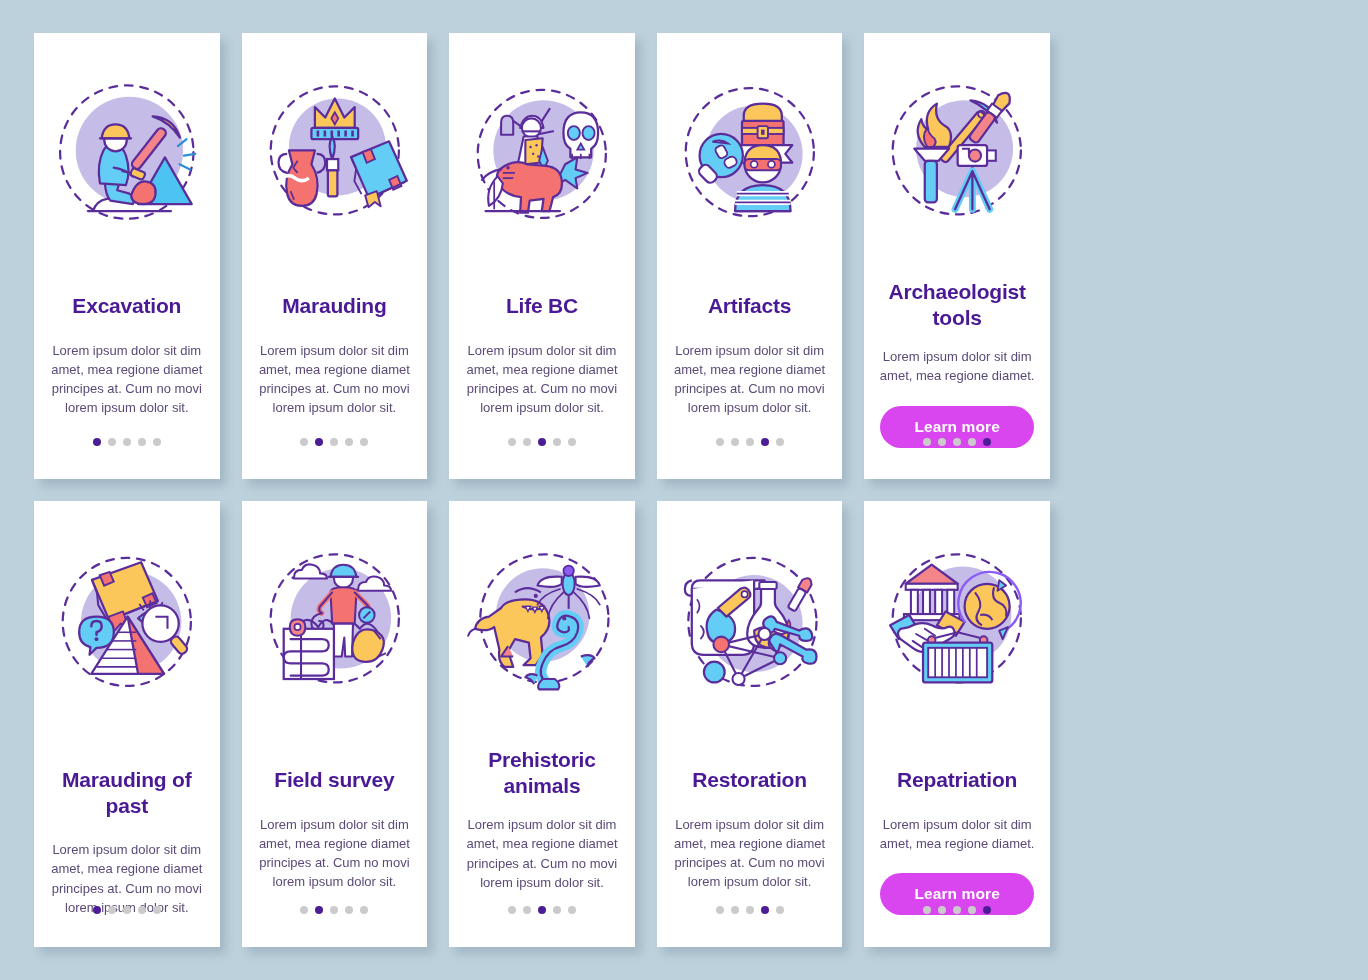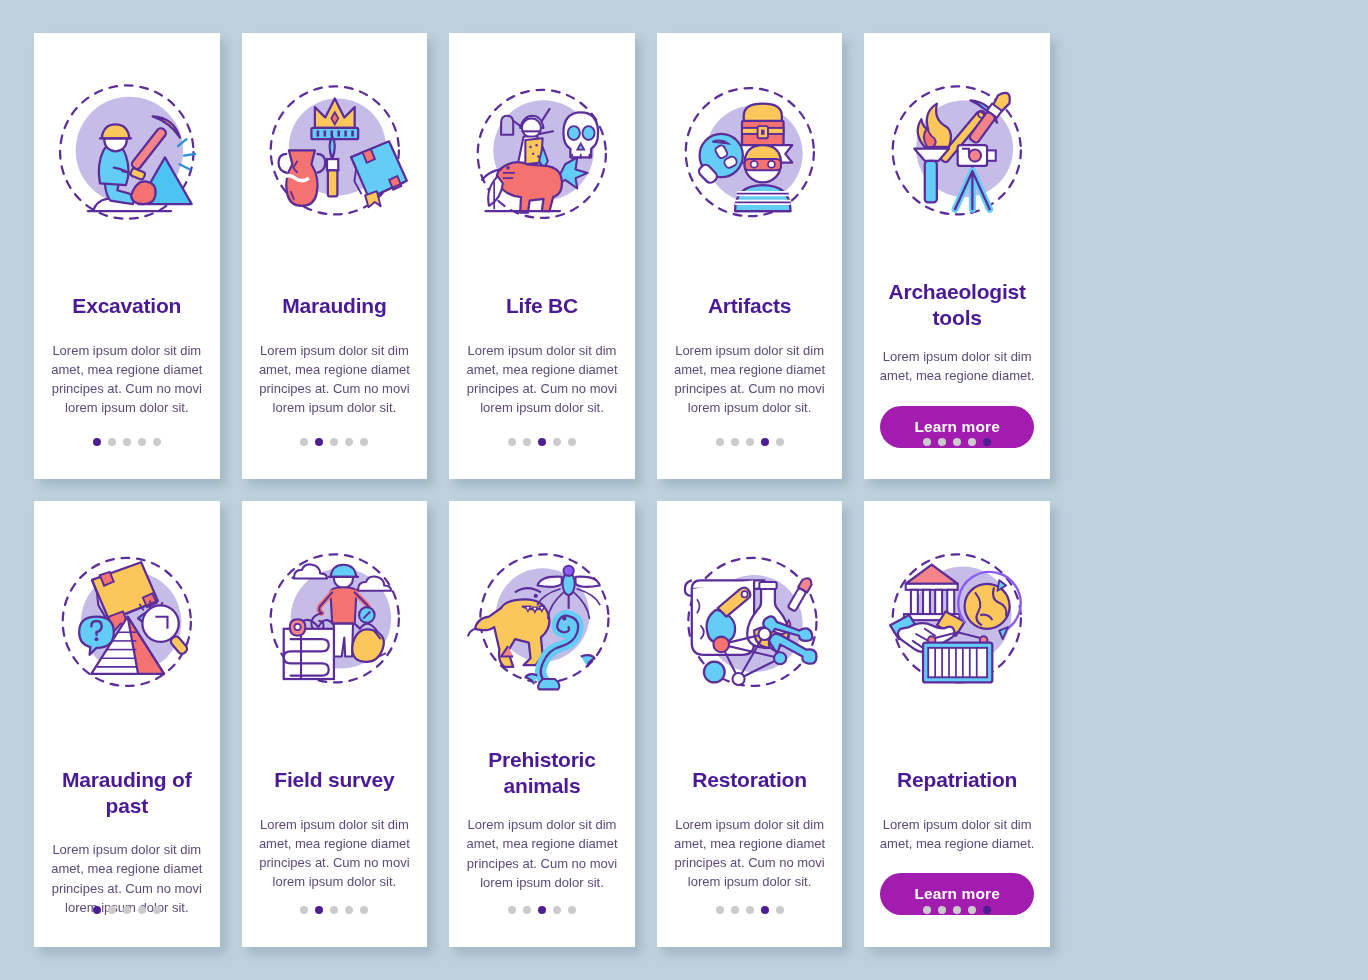--- a/index.html
+++ b/index.html
@@ -77,21 +77,21 @@
 
   
   .r2 .card-title { margin-top: 48px; }
   .r2 .card-body  { margin-top: 22px; }
 
   .card.two-line .card-title { margin-top: 28px; }
   .card.two-line .card-body  { margin-top: 17px; }
 
   .learn-btn {
     margin-top: 20px;
-    background: #a21caf;
+    background: #d946ef;
     color: #ffffff;
     border: none;
     border-radius: 999px;
     font-family: "Liberation Sans", sans-serif;
     font-size: 15.5px;
     font-weight: bold;
     padding: 12px 34px;
     cursor: pointer;
     letter-spacing: 0.1px;
   }

